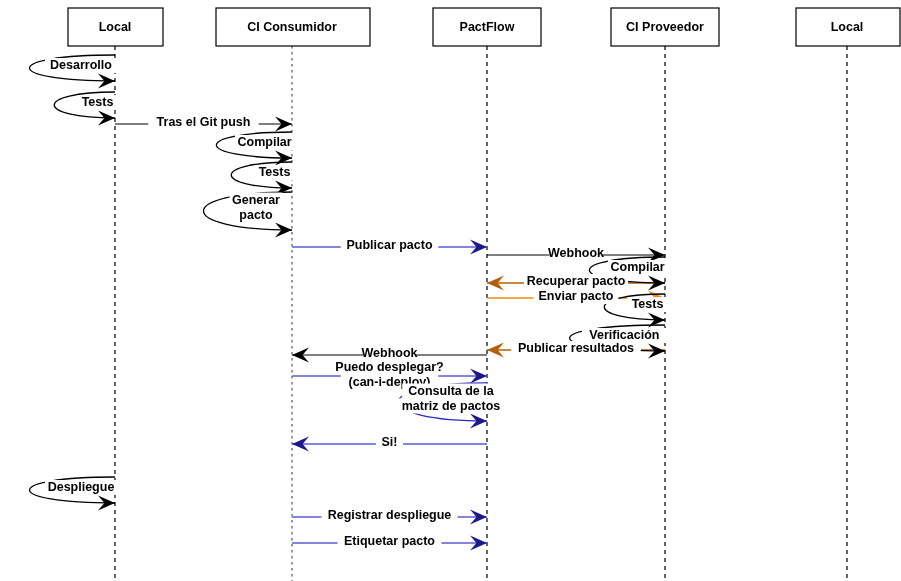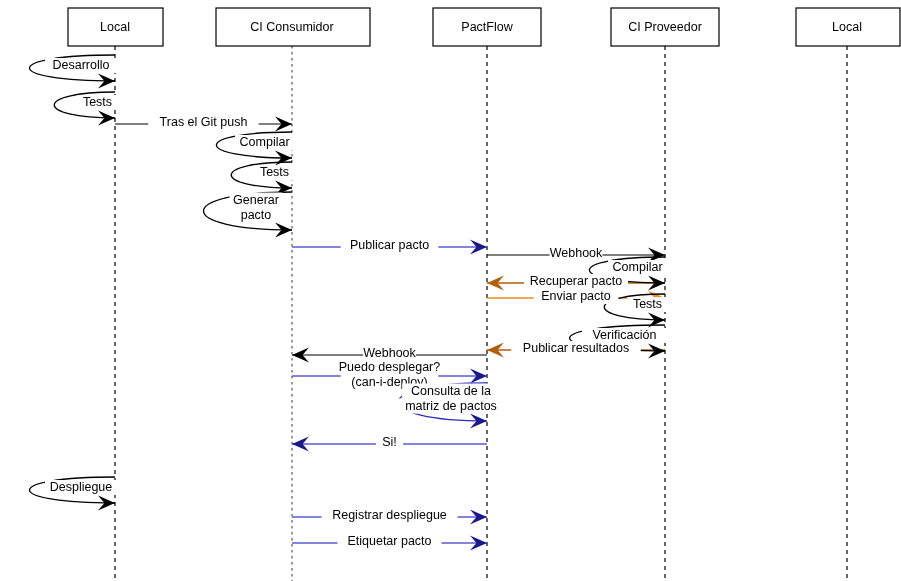--- a/index.html
+++ b/index.html
@@ -9,20 +9,21 @@
   }
   body {
     font-family: "Liberation Sans", sans-serif;
   }
   #diagram-root {
     position: relative;
     width: 901px;
     height: 581px;
     background: #ffffff;
     overflow: hidden;
+    font-weight: bold;
   }
   #seq-svg {
     position: absolute;
     left: 0;
     top: 0;
     width: 901px;
     height: 581px;
   }
   .participant-box {
     fill: #ffffff;

